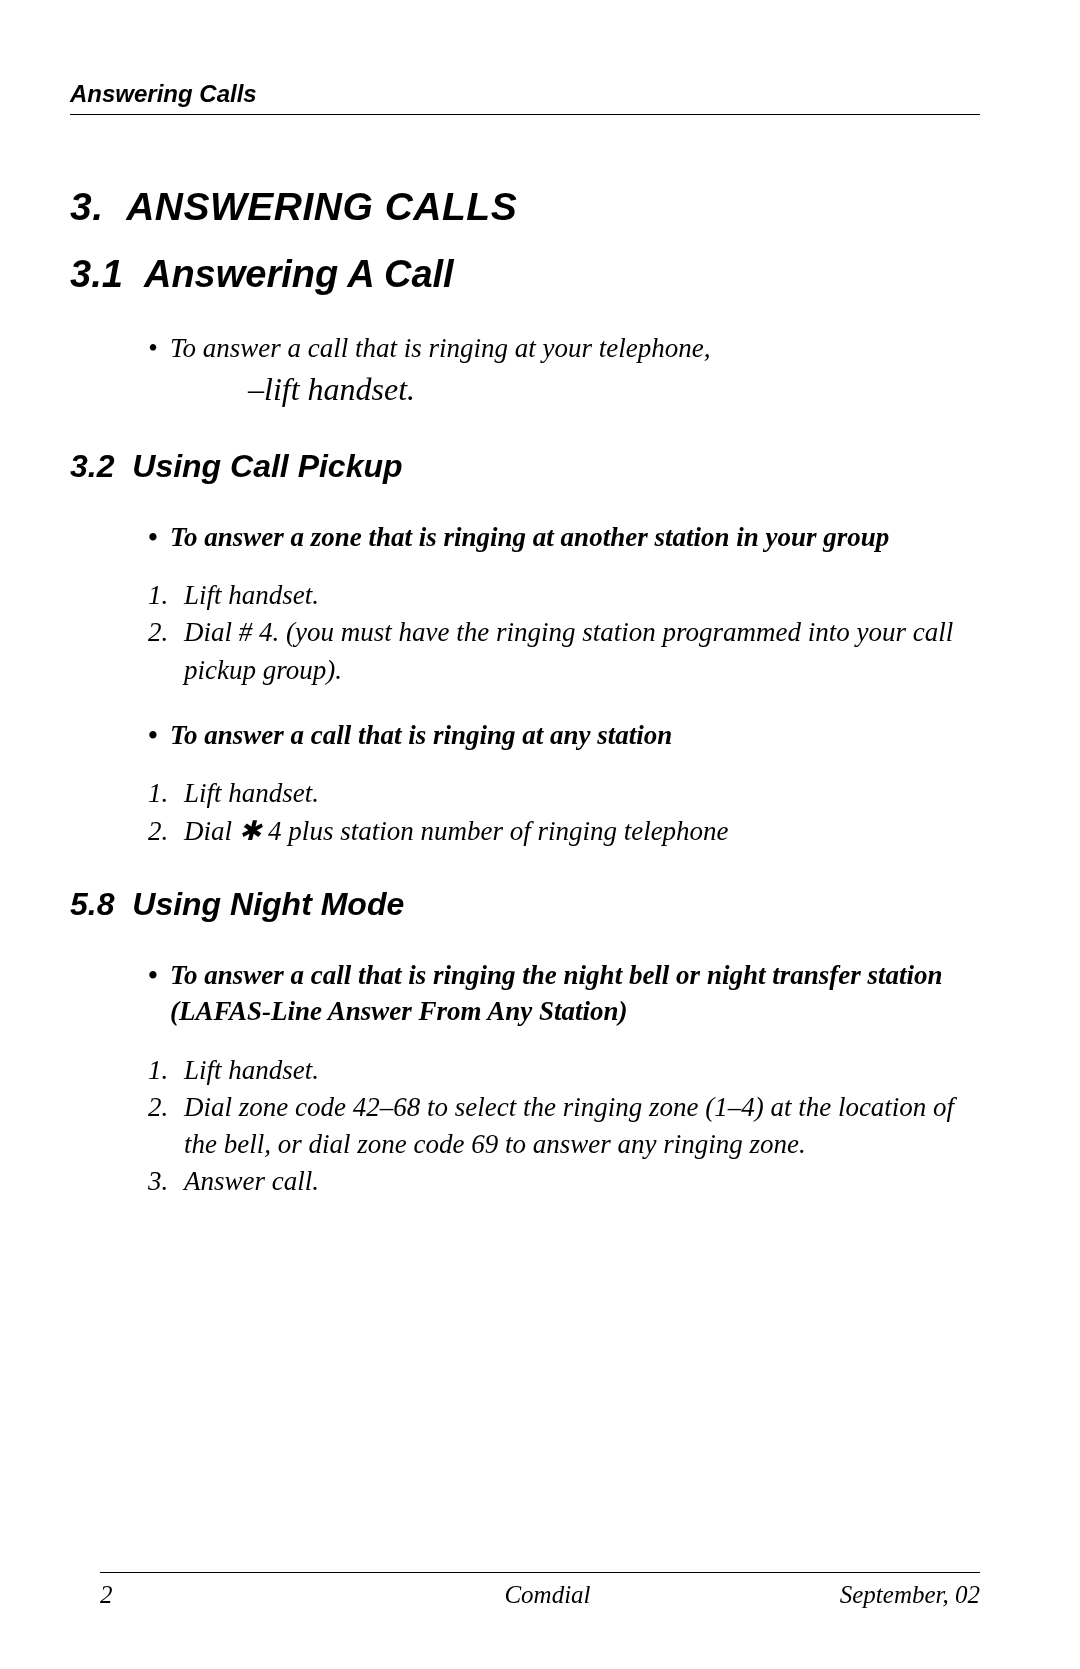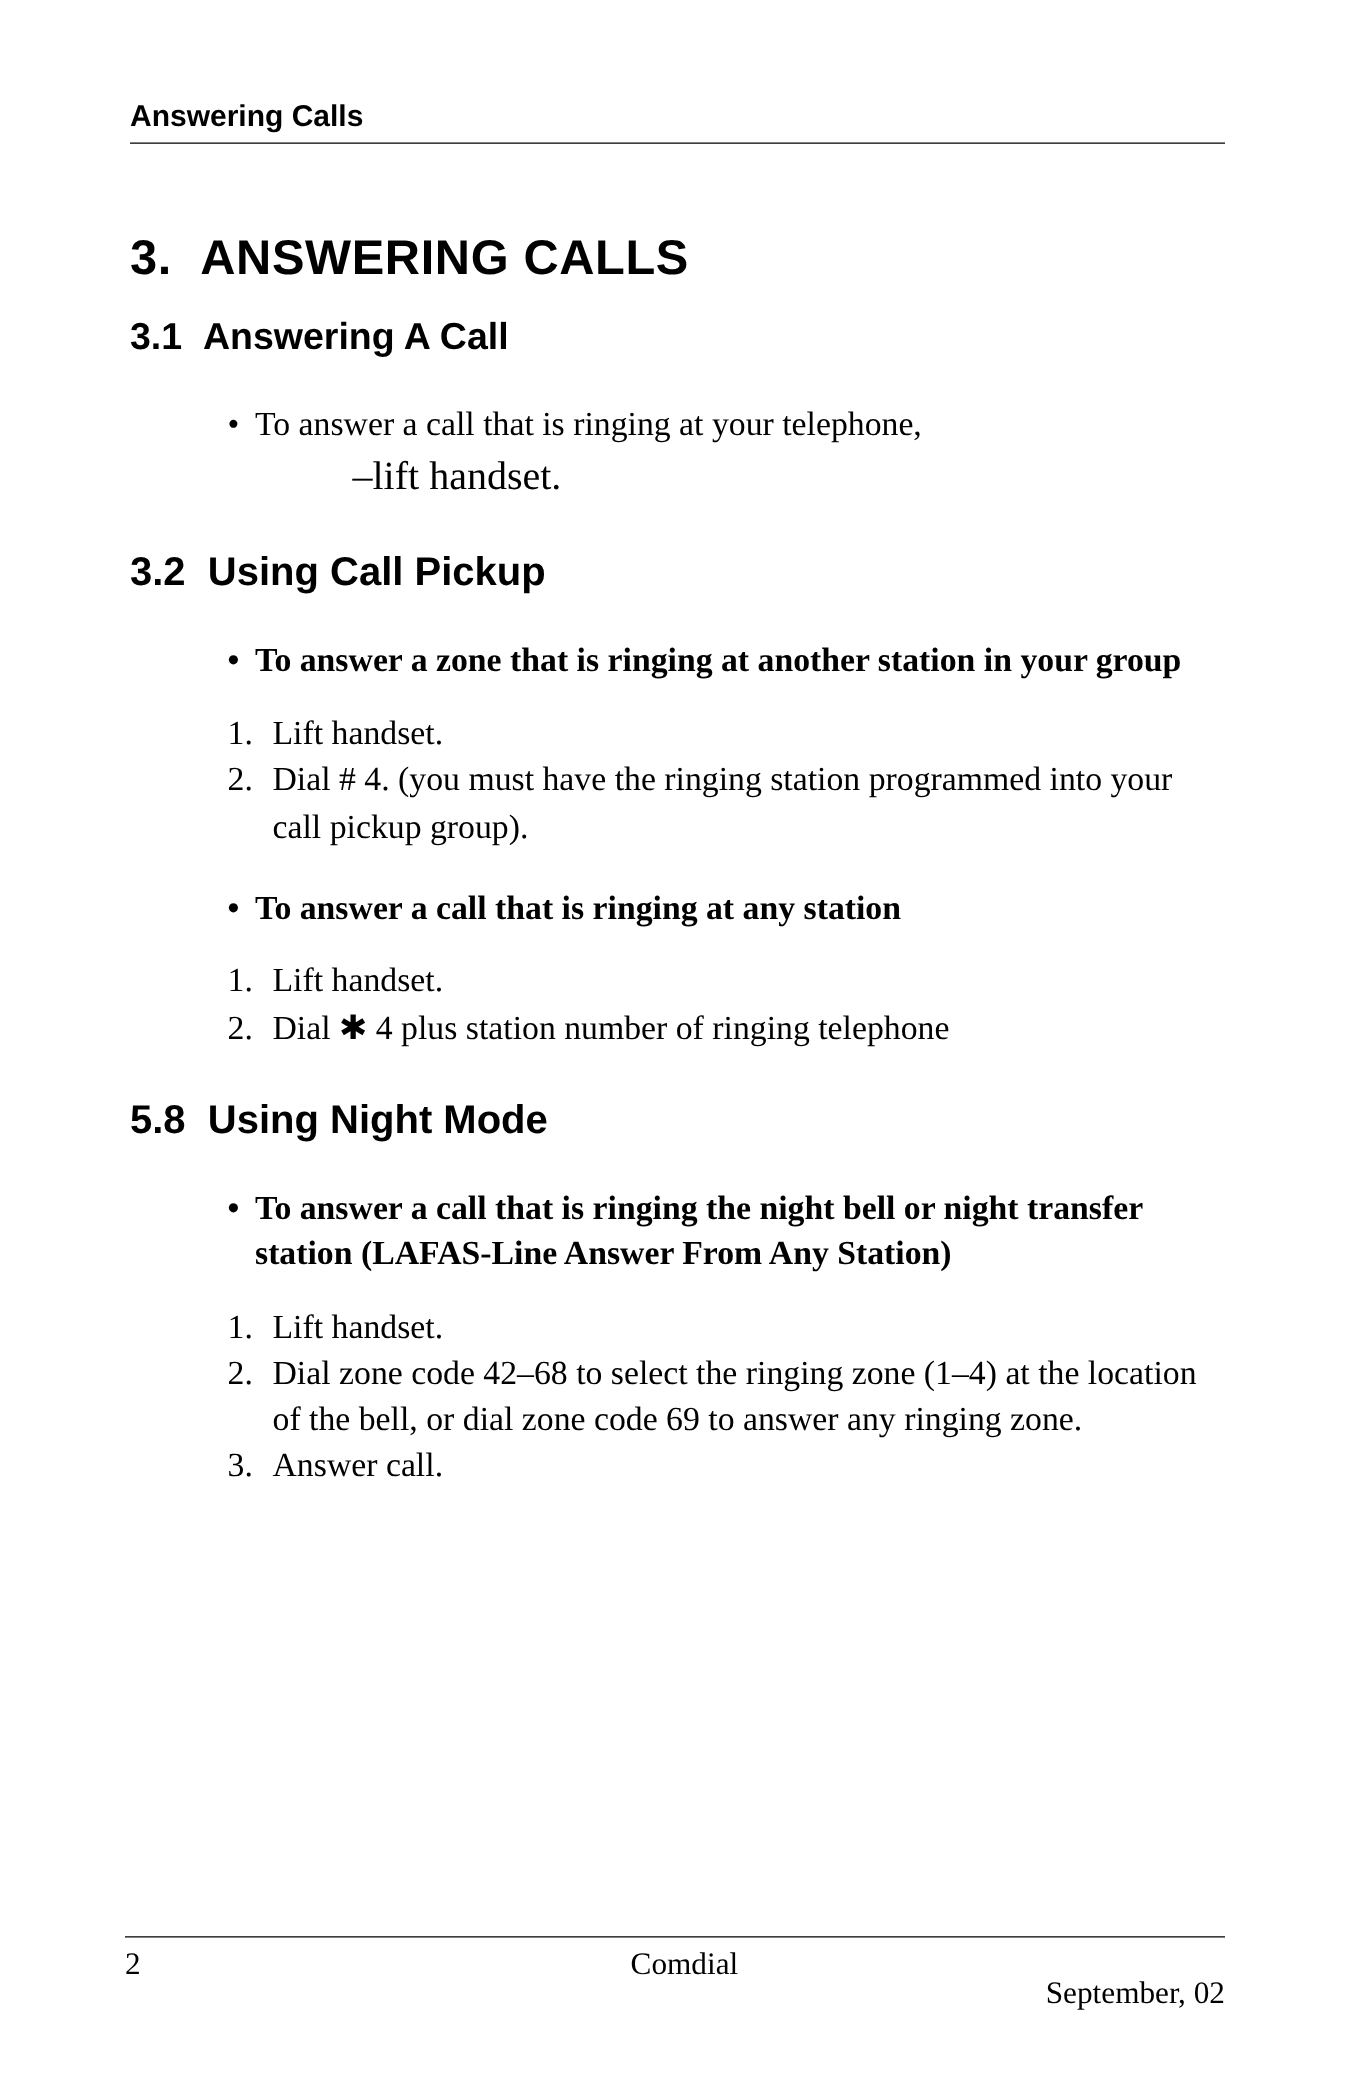--- a/index.html
+++ b/index.html
@@ -9,42 +9,43 @@
     }
     body {
       width: 1080px;
       height: 1669px;
       background: #ffffff;
       font-family: "Times New Roman", Times, serif;
       color: #000000;
       position: relative;
     }
     .page {
-      padding: 80px 100px 60px 104px;
+      padding: 80px 100px 60px 70px;
       height: 100%;
       position: relative;
+      font-style: italic;
     }
     .header-label {
       font-family: Arial, Helvetica, sans-serif;
       font-weight: bold;
       font-size: 24px;
       padding-bottom: 6px;
       border-bottom: 1.5px solid #000;
     }
     .h1 {
       font-family: Arial, Helvetica, sans-serif;
       font-weight: bold;
       font-size: 39px;
       margin-top: 70px;
       letter-spacing: 0.5px;
     }
     .h2 {
       font-family: Arial, Helvetica, sans-serif;
       font-weight: bold;
-      font-size: 30px;
+      font-size: 38px;
       margin-top: 24px;
     }
     .h2-next {
       font-family: Arial, Helvetica, sans-serif;
       font-weight: bold;
       font-size: 32px;
       margin-top: 36px;
     }
     .bullet-block {
       margin-top: 34px;
@@ -106,21 +107,21 @@
       justify-content: space-between;
       font-size: 25px;
       font-family: "Times New Roman", Times, serif;
     }
     .footer-left { text-align: left; }
     .footer-center {
       position: absolute;
       left: 15px; right: 0;
       text-align: center;
     }
-    .footer-right { text-align: right; margin-left: auto; margin-top: 23px; }
+    .footer-right { text-align: right; margin-left: auto; }
   </style>
 </head>
 <body>
 
 <div class="page">
 
   <div class="header-label">Answering Calls</div>
 
   <div class="h1">
     <span>3.</span>&nbsp;&nbsp;<span>ANSWERING CALLS</span>

